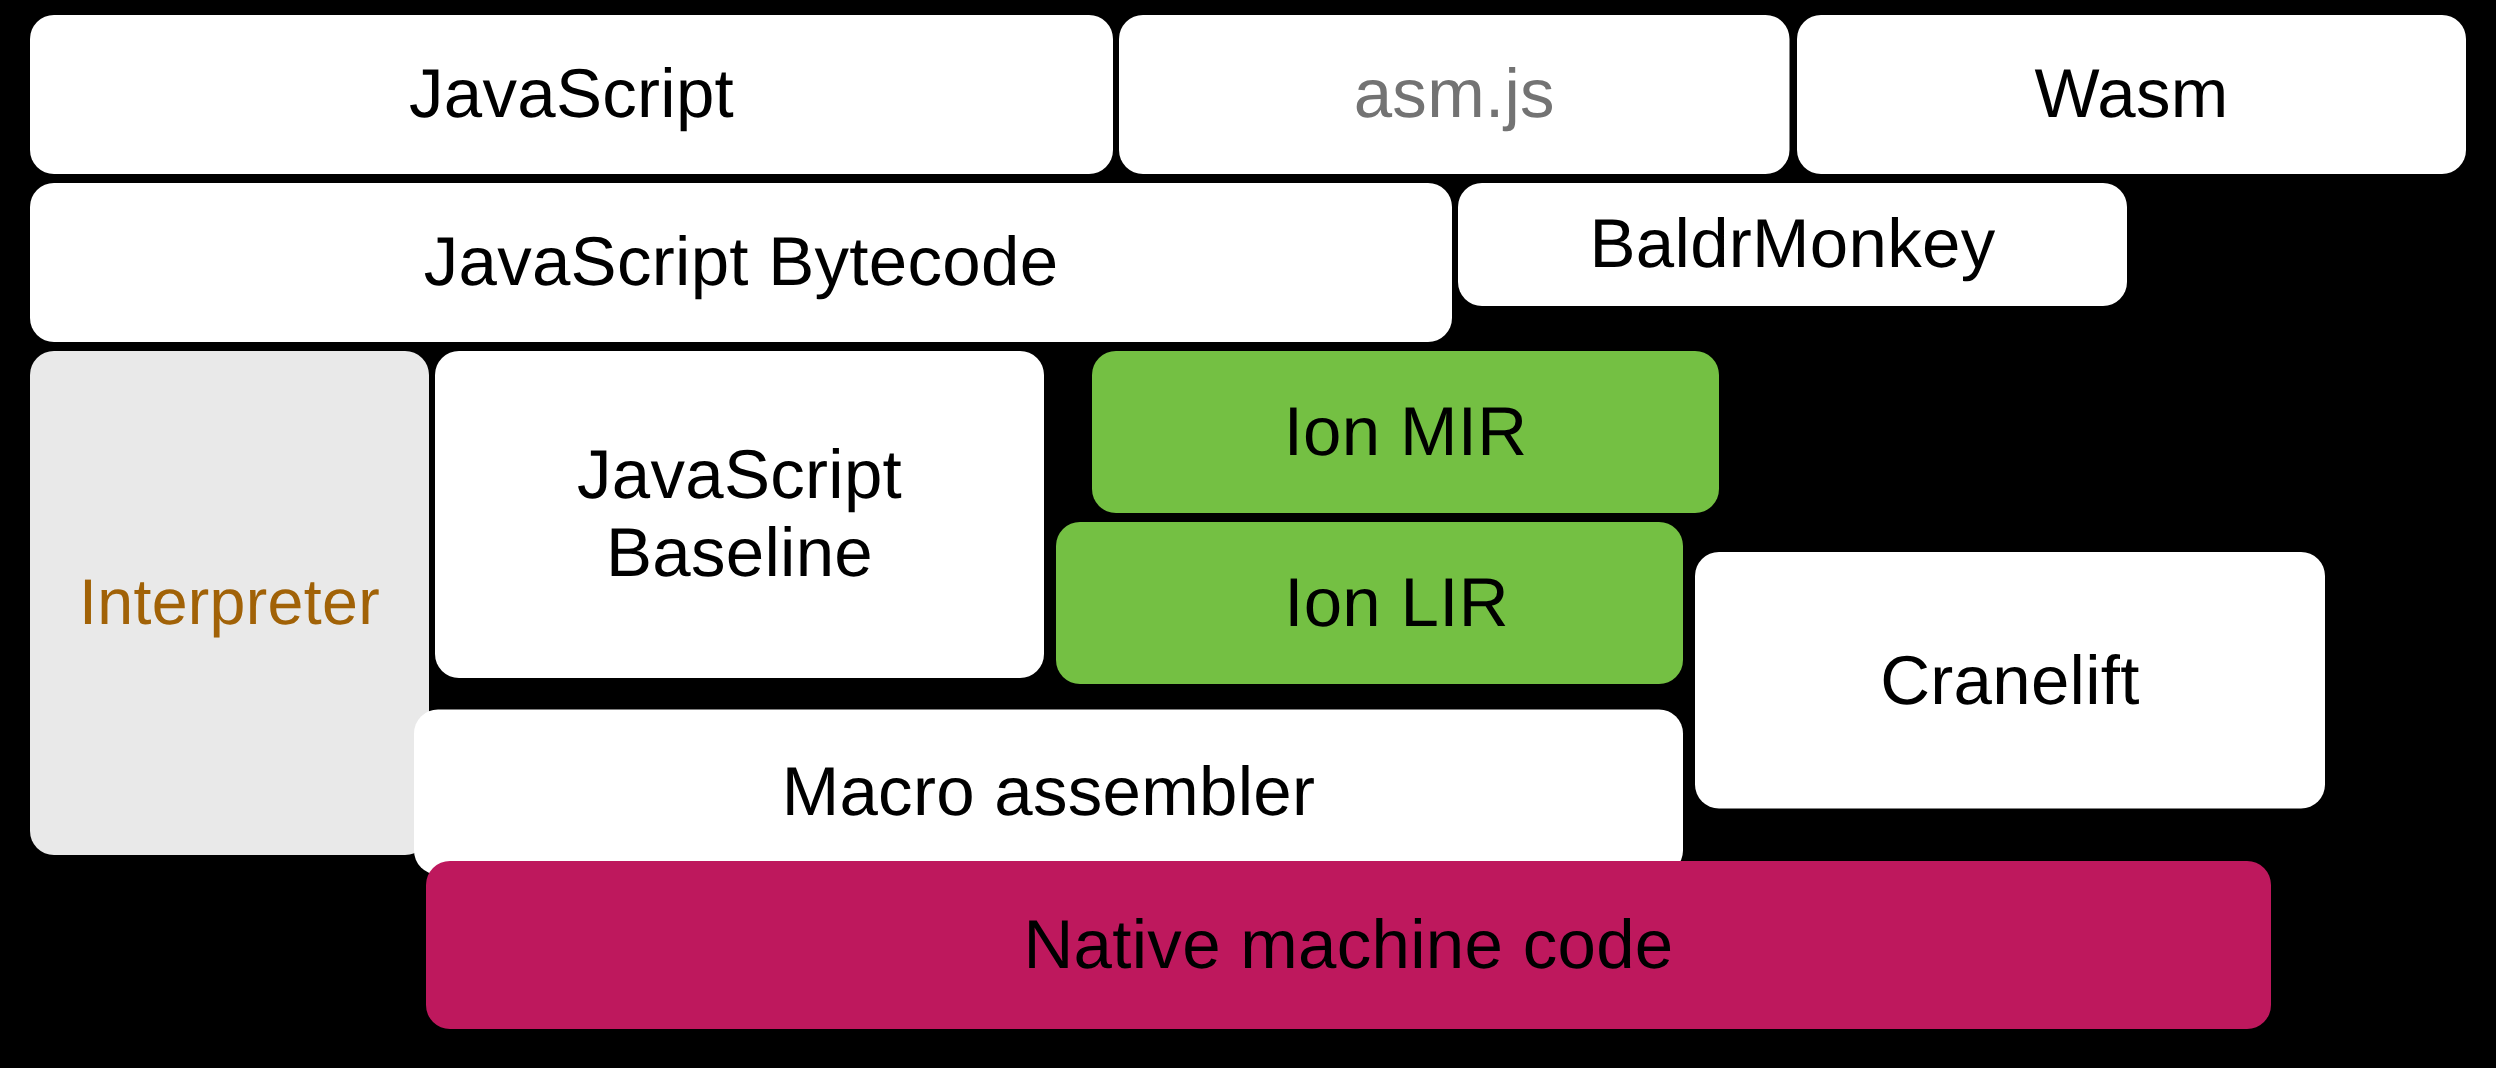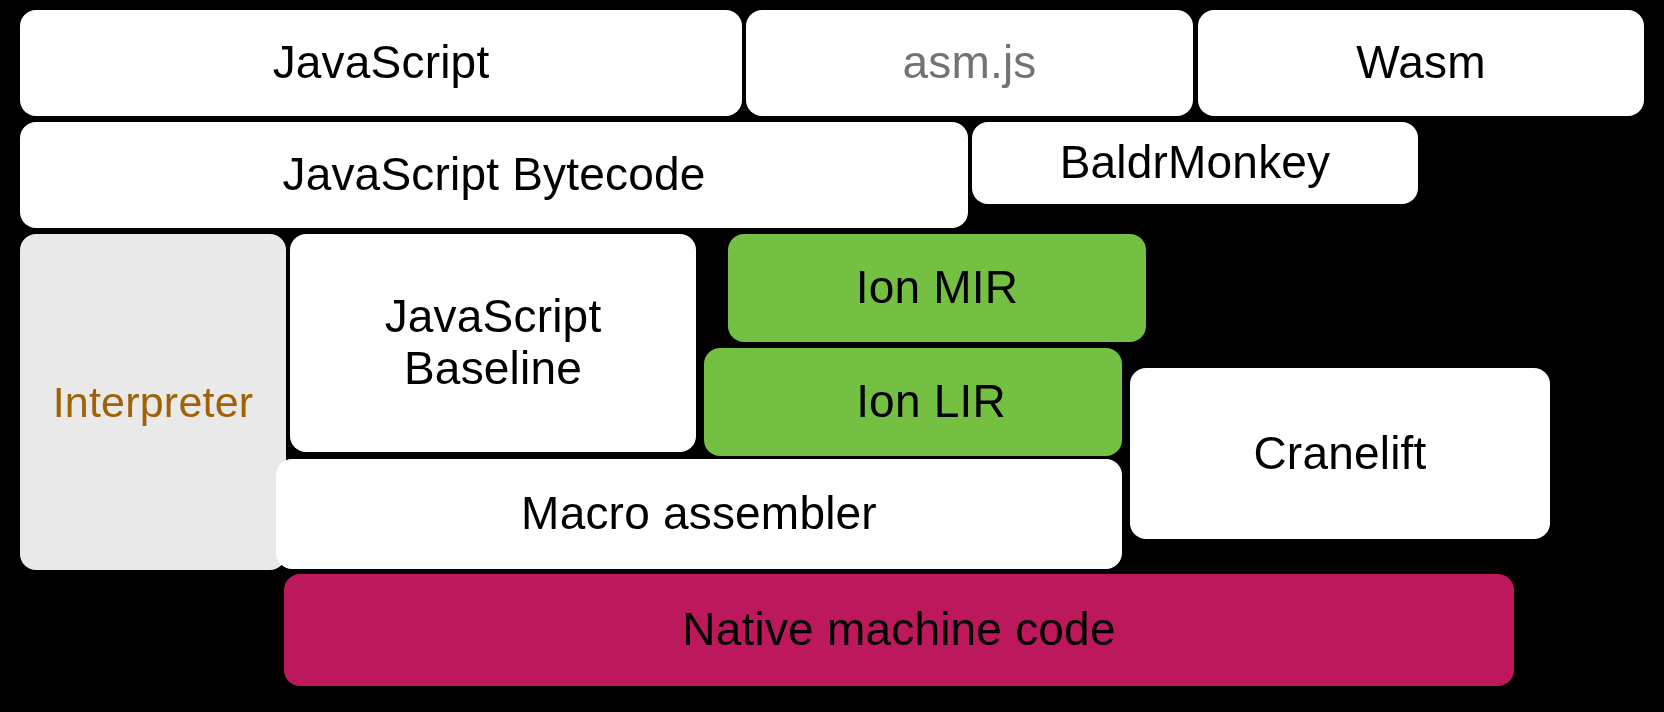--- a/index.html
+++ b/index.html
@@ -41,16 +41,16 @@
     <div class="node fs-large" style="left: 20px; top: 10px; width: 722px; height: 106px; background: rgb(255, 255, 255); color: rgb(0, 0, 0);">JavaScript</div>
     <div class="node fs-large" style="left: 746px; top: 10px; width: 447px; height: 106px; background: rgb(255, 255, 255); color: #737373;">asm.js</div>
     <div class="node fs-large" style="left: 1198px; top: 10px; width: 446px; height: 106px; background: rgb(255, 255, 255); color: rgb(0, 0, 0);">Wasm</div>
     <div class="node fs-large" style="left: 20px; top: 122px; width: 948px; height: 106px; background: rgb(255, 255, 255); color: rgb(0, 0, 0);">JavaScript Bytecode</div>
     <div class="node fs-large" style="left: 972px; top: 122px; width: 446px; height: 82px; background: rgb(255, 255, 255); color: rgb(0, 0, 0);">BaldrMonkey</div>
     <div class="node fs-med" style="left: 20px; top: 234px; width: 266px; height: 336px; background: rgb(233, 233, 233); color: #a16207;">Interpreter</div>
     <div class="node fs-large" style="left: 290px; top: 234px; width: 406px; height: 218px; background: rgb(255, 255, 255); color: rgb(0, 0, 0);">JavaScript
 Baseline</div>
     <div class="node fs-large" style="left: 728px; top: 234px; width: 418px; height: 108px; background: rgb(116, 192, 67); color: rgb(0, 0, 0);">Ion MIR</div>
     <div class="node fs-large" style="left: 704px; top: 348px; width: 418px; height: 108px; background: rgb(116, 192, 67); color: rgb(0, 0, 0); padding-left: 36px;">Ion LIR</div>
-    <div class="node fs-large" style="left: 276px; top: 459px; width: 846px; height: 110px; background: rgb(255, 255, 255); color: rgb(0, 0, 0);">Macro assembler</div>
+    <div class="node fs-large" style="left: 276px; top: 473px; width: 846px; height: 110px; background: rgb(255, 255, 255); color: rgb(0, 0, 0);">Macro assembler</div>
     <div class="node fs-large" style="left: 1130px; top: 334px; width: 420px; height: 171px; background: #ffffff; color: rgb(0, 0, 0); margin-top: 34px;">Cranelift</div>
     <div class="node fs-large" style="left: 284px; top: 574px; width: 1230px; height: 112px; background: #be185d; color: rgb(0, 0, 0);">Native machine code</div>
   </div>
 
 </body></html>

